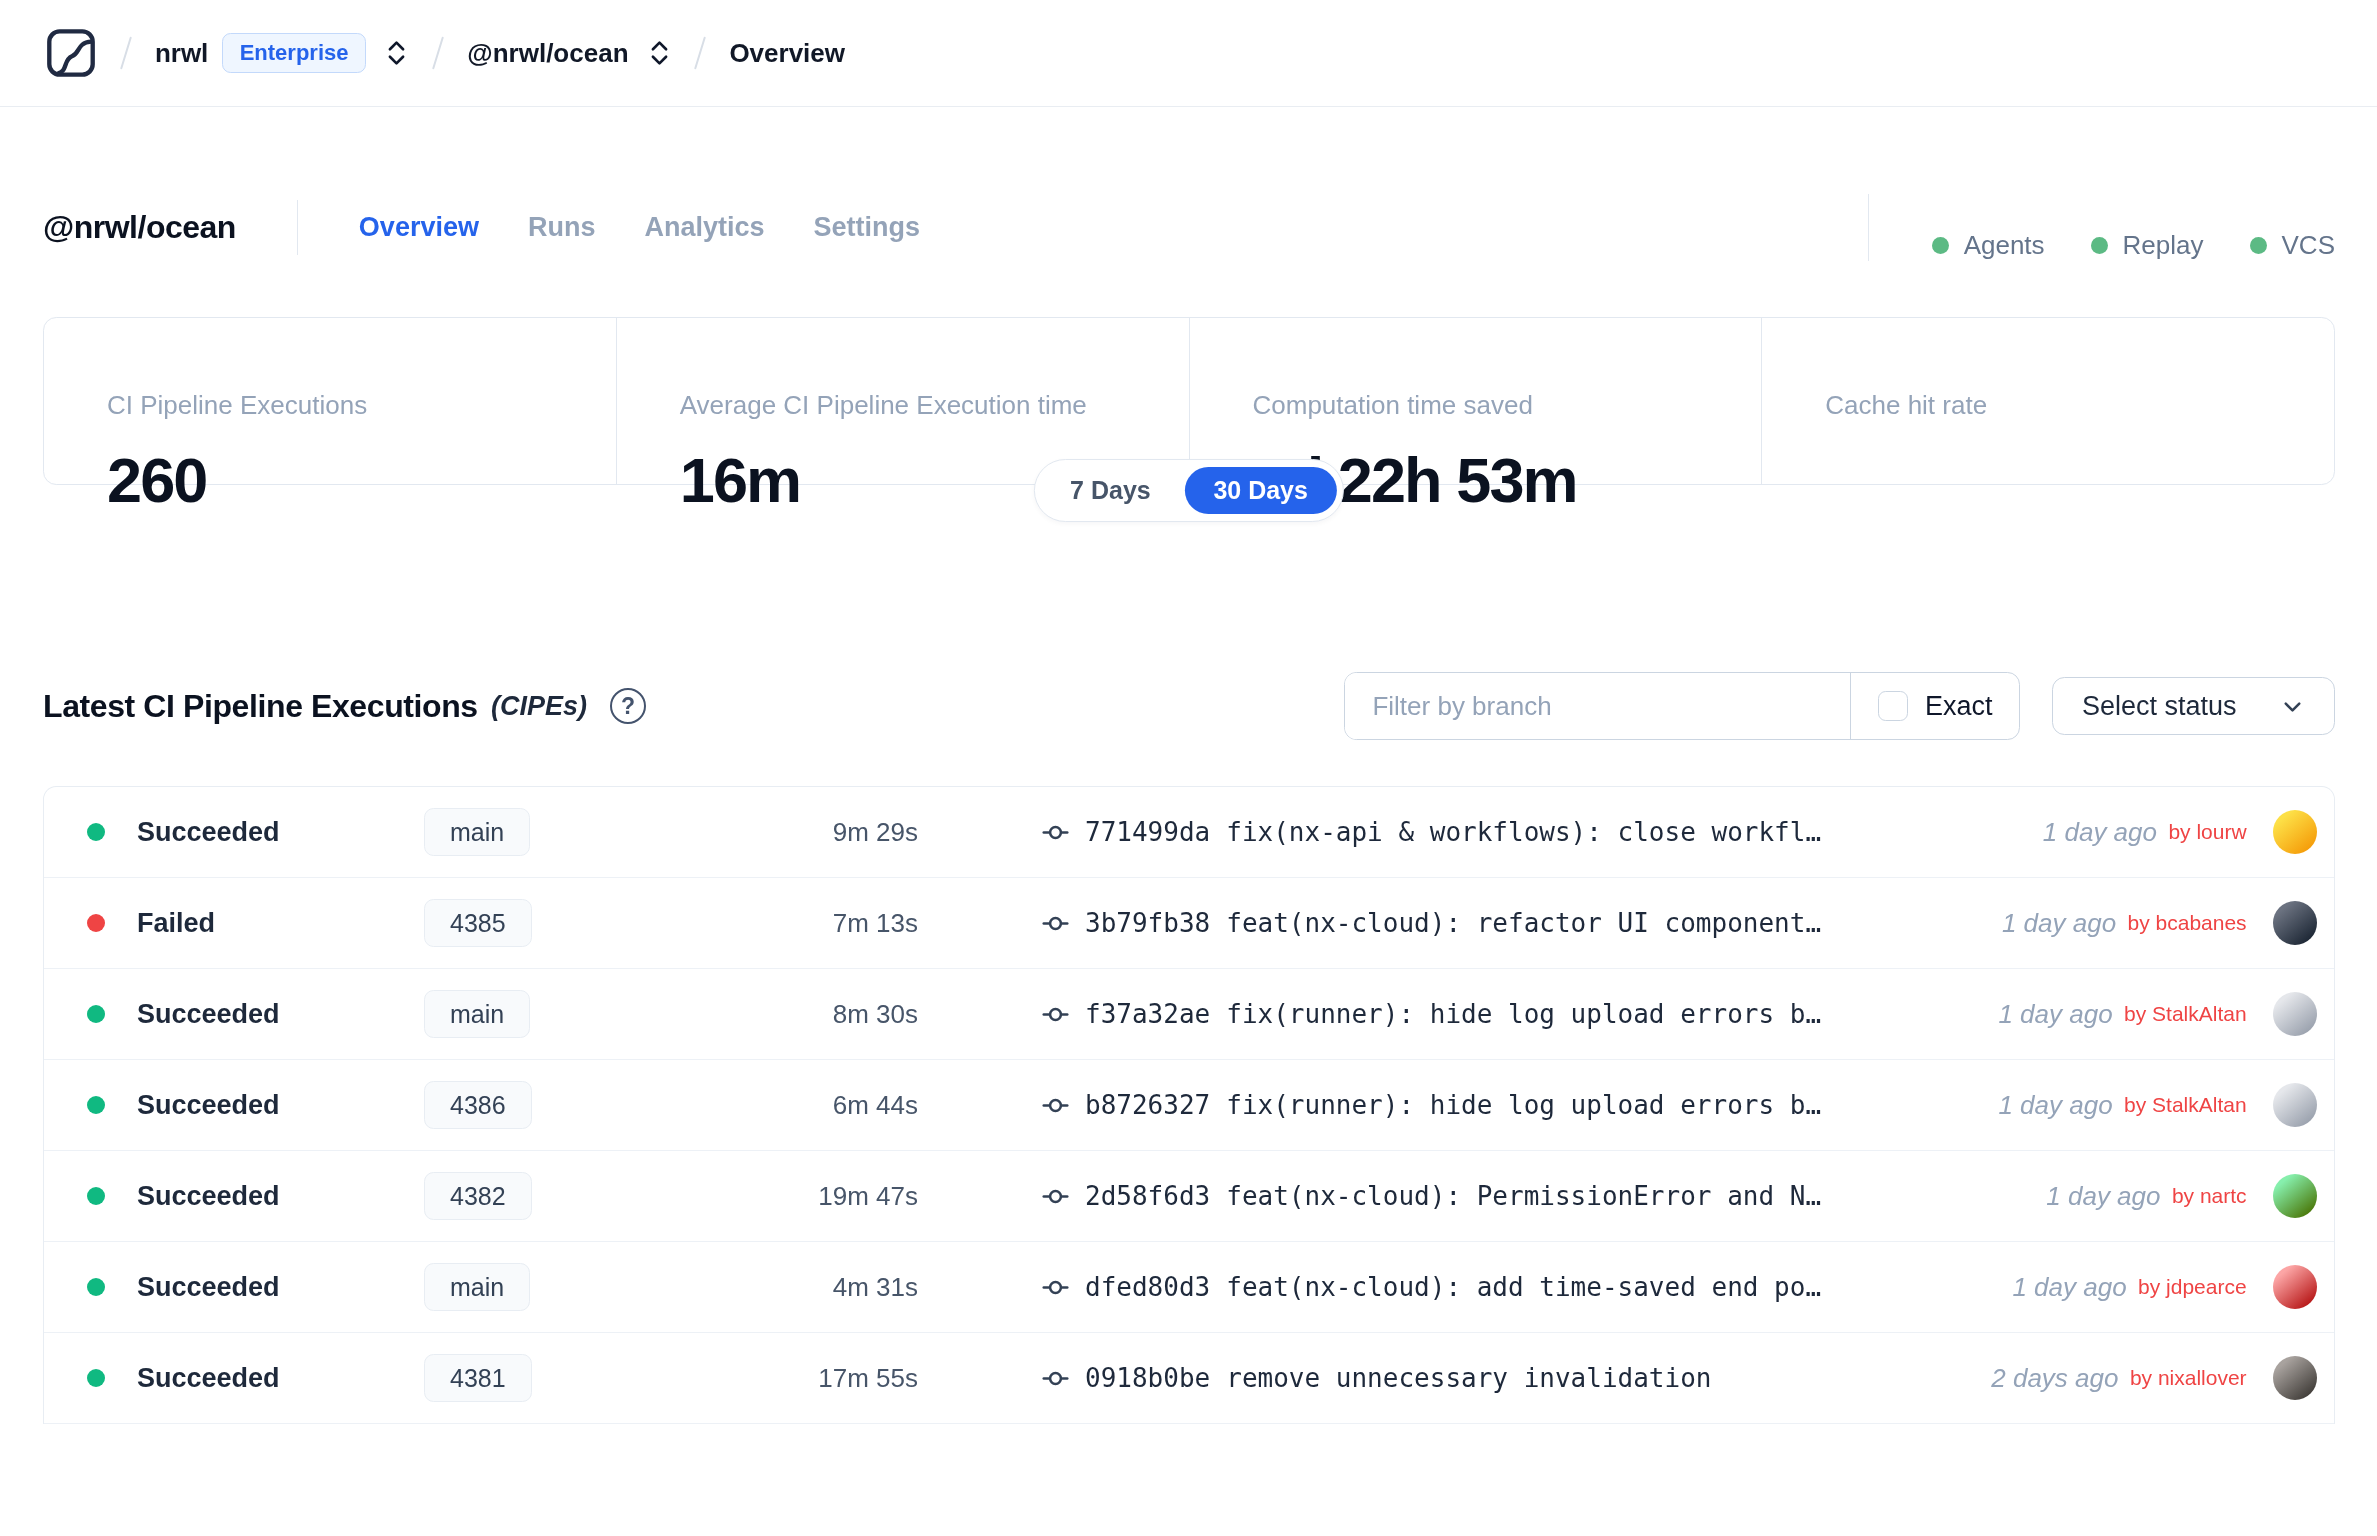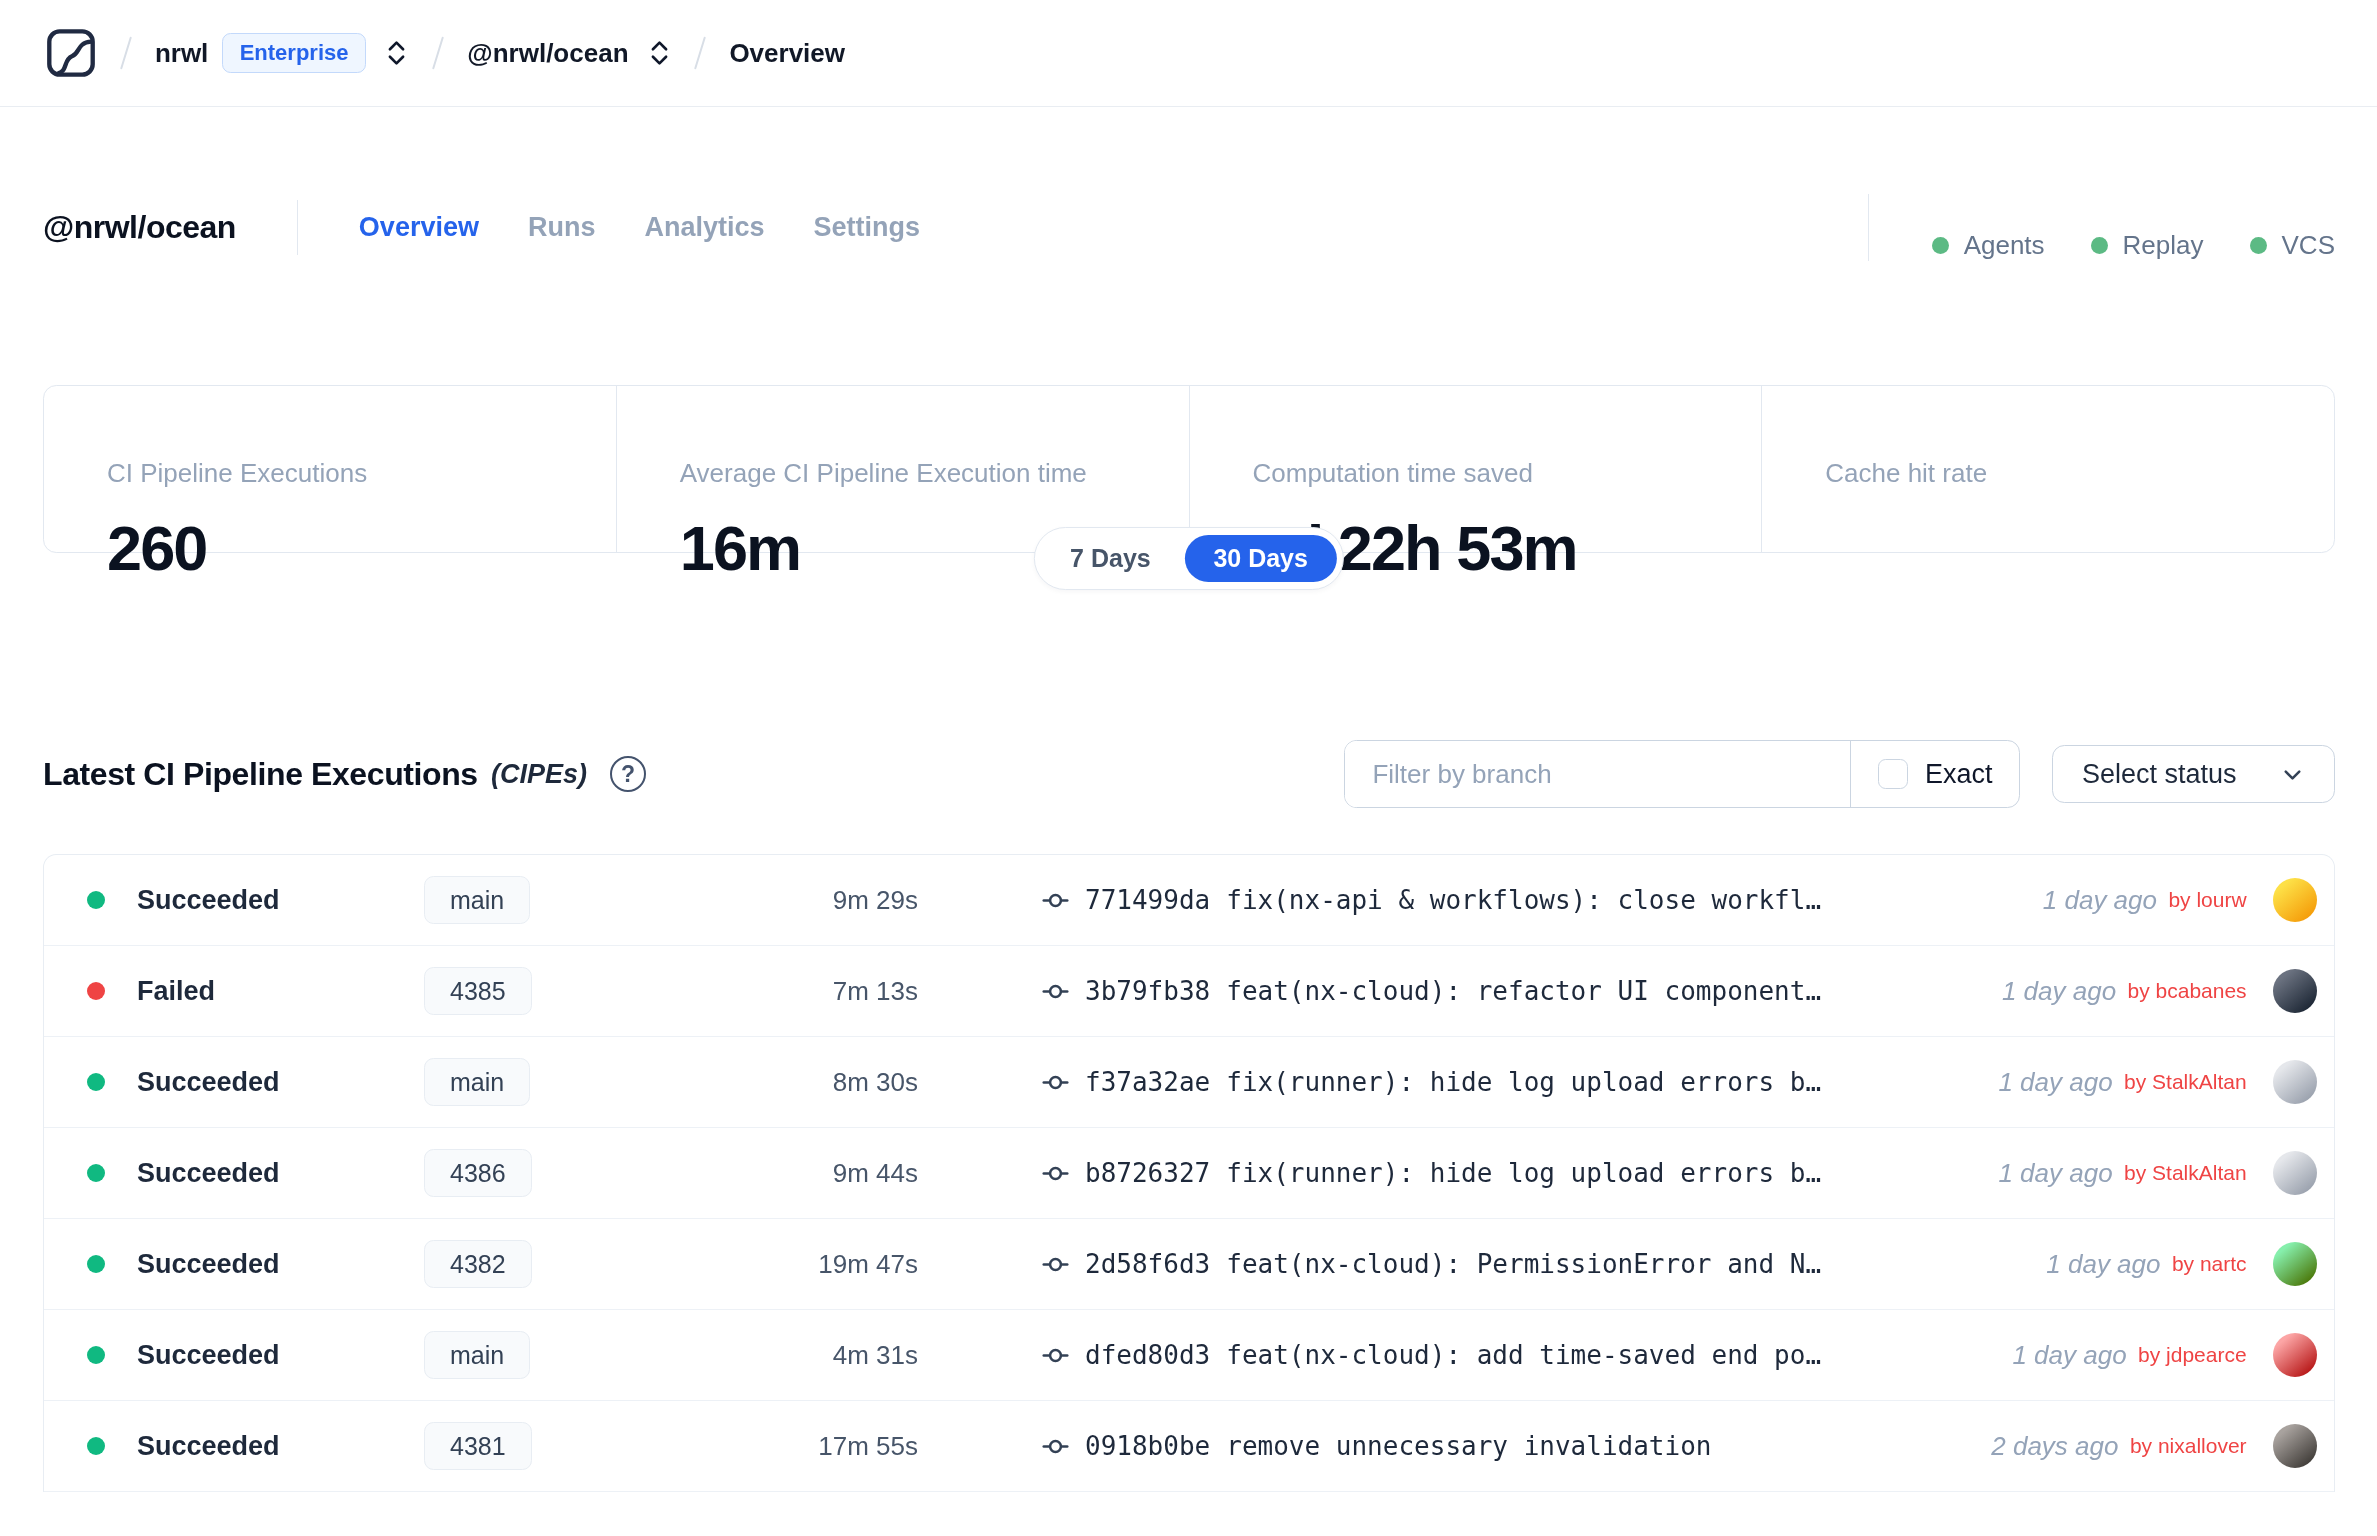--- a/index.html
+++ b/index.html
@@ -31,21 +31,21 @@
   .tabs { display:flex; align-items:center; gap:49px; }
   .tab { font-size:27px; font-weight:600; color:#94a3b8; cursor:pointer; }
   .tab.active { color:#2563eb; }
   .hdr-status { margin-left:auto; display:flex; align-items:flex-end; gap:46px; }
   .hdr-status .vdiv2 { width:1px; height:67px; background:#e2e8f0; margin-right:17px; }
   .pill-status { display:flex; align-items:center; gap:15px; font-size:26px;
     font-weight:500; color:#64748b; }
   .pill-dot { width:17px; height:17px; border-radius:50%; }
 
   
-  .stats { margin-top:120px; position:relative; border:1px solid #e2e8f0;
+  .stats { margin-top:52px; position:relative; border:1px solid #e2e8f0;
     border-radius:13.3px; height:168px; display:flex; background:#fff; }
   .stat-card { flex:1; padding:72px 0 0 63px; }
   .stat-card + .stat-card { border-left:1px solid #e2e8f0; }
   .stat-label { font-size:26px; font-weight:500; color:#94a3b8; }
   .stat-value { margin-top:23px; font-size:63px; font-weight:800;
     letter-spacing:-1.9px; color:#0b1220; display:flex; align-items:baseline; gap:13.3px; }
   .stat-suffix { font-size:29.5px; font-weight:600; color:#9aa5b4; letter-spacing:0; }
   .range-toggle { position:absolute; left:50%; bottom:-38px; transform:translateX(-50%);
     background:#fff; border:1px solid #e2e8f0; border-radius:42px; padding:6.7px;
     display:flex; gap:5.7px; box-shadow:0 1.9px 5.7px rgba(15,23,42,0.04); }
@@ -296,21 +296,21 @@
   </div>
 
   <div class="row">
     <div class="cell-status">
       <span class="dot" style="background: rgb(16, 185, 129);"></span>
       <span class="status-txt">Succeeded</span>
     </div>
     <div class="cell-branch">
       <span class="branch-badge">4386</span>
     </div>
-    <div class="cell-duration">9m 44s</div>
+    <div class="cell-duration">6m 44s</div>
     <div class="cell-commit">
       <span class="commit-icn">
         <svg width="27" height="27" viewBox="0 0 28 28" fill="none" stroke="currentColor" stroke-width="2.6" stroke-linecap="round">
           <circle cx="14" cy="14" r="5.6"></circle>
           <line x1="1.8" y1="14" x2="8" y2="14"></line>
               <line x1="20" y1="14" x2="26.2" y2="14"></line>
         </svg>
       </span>
       <span>b8726327</span>
       <span>fix(runner): hide log upload errors b…</span>

